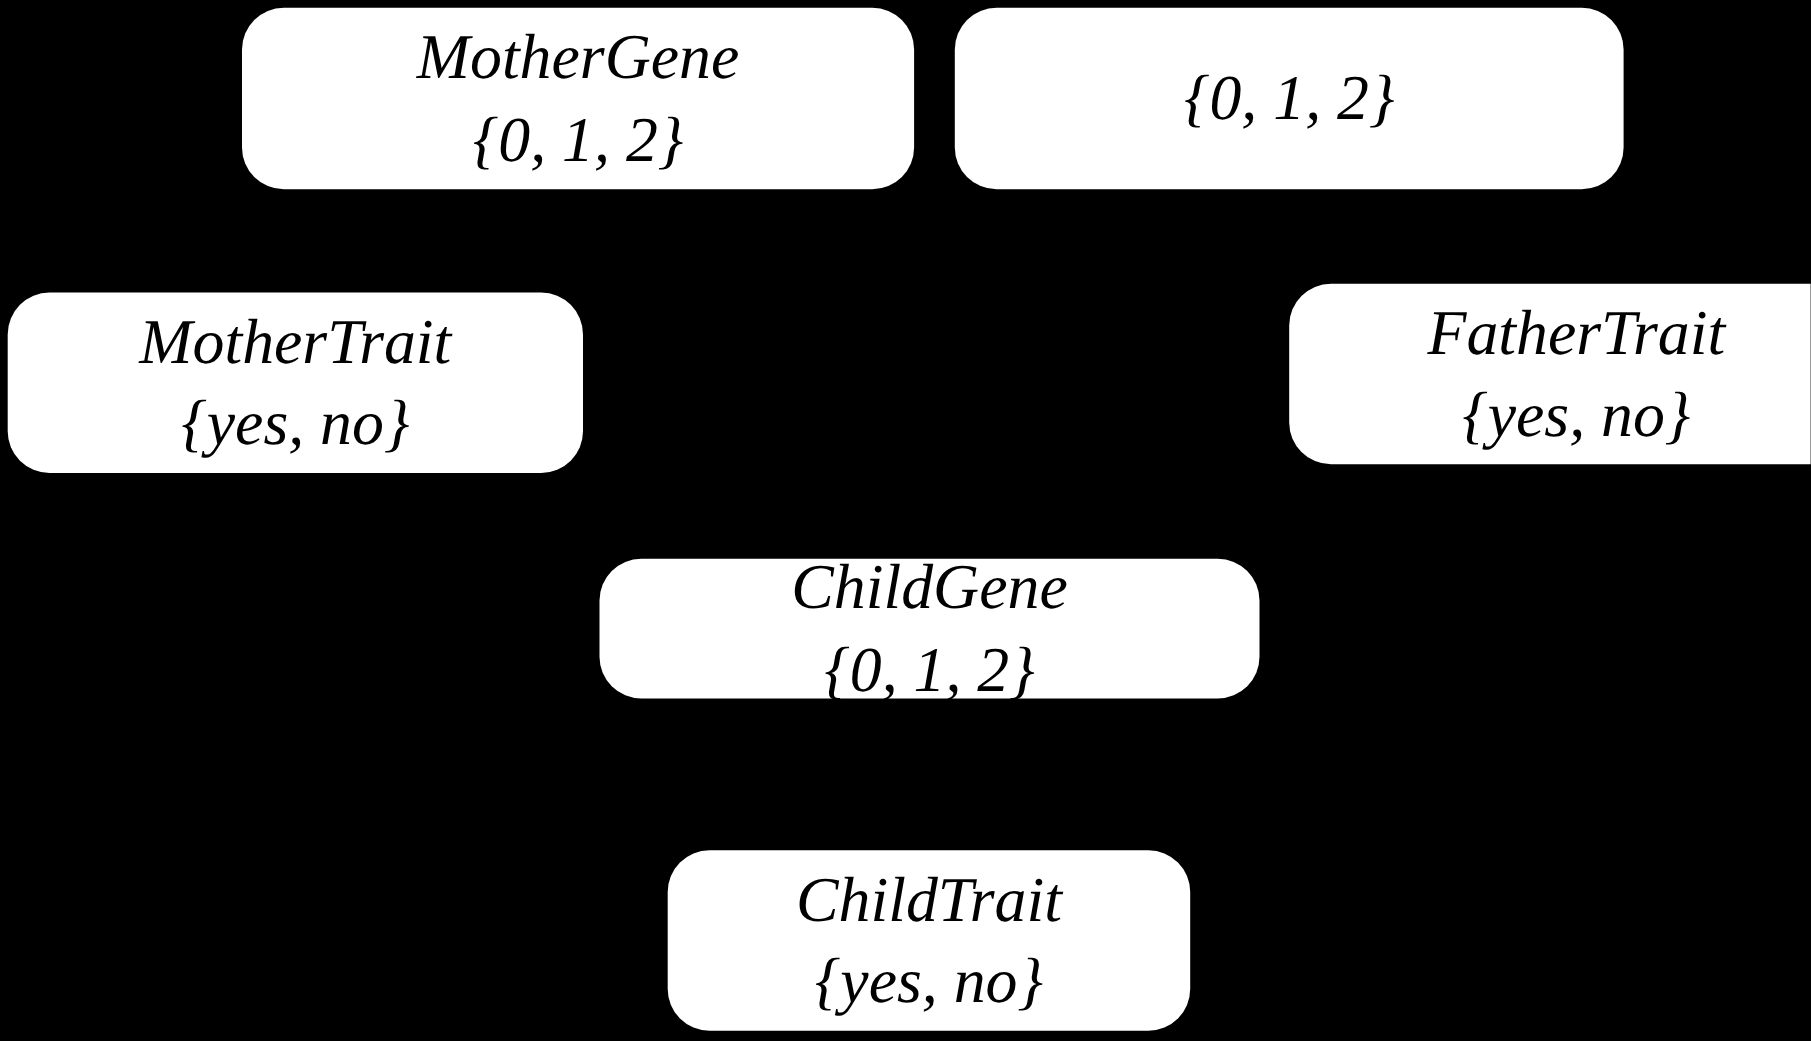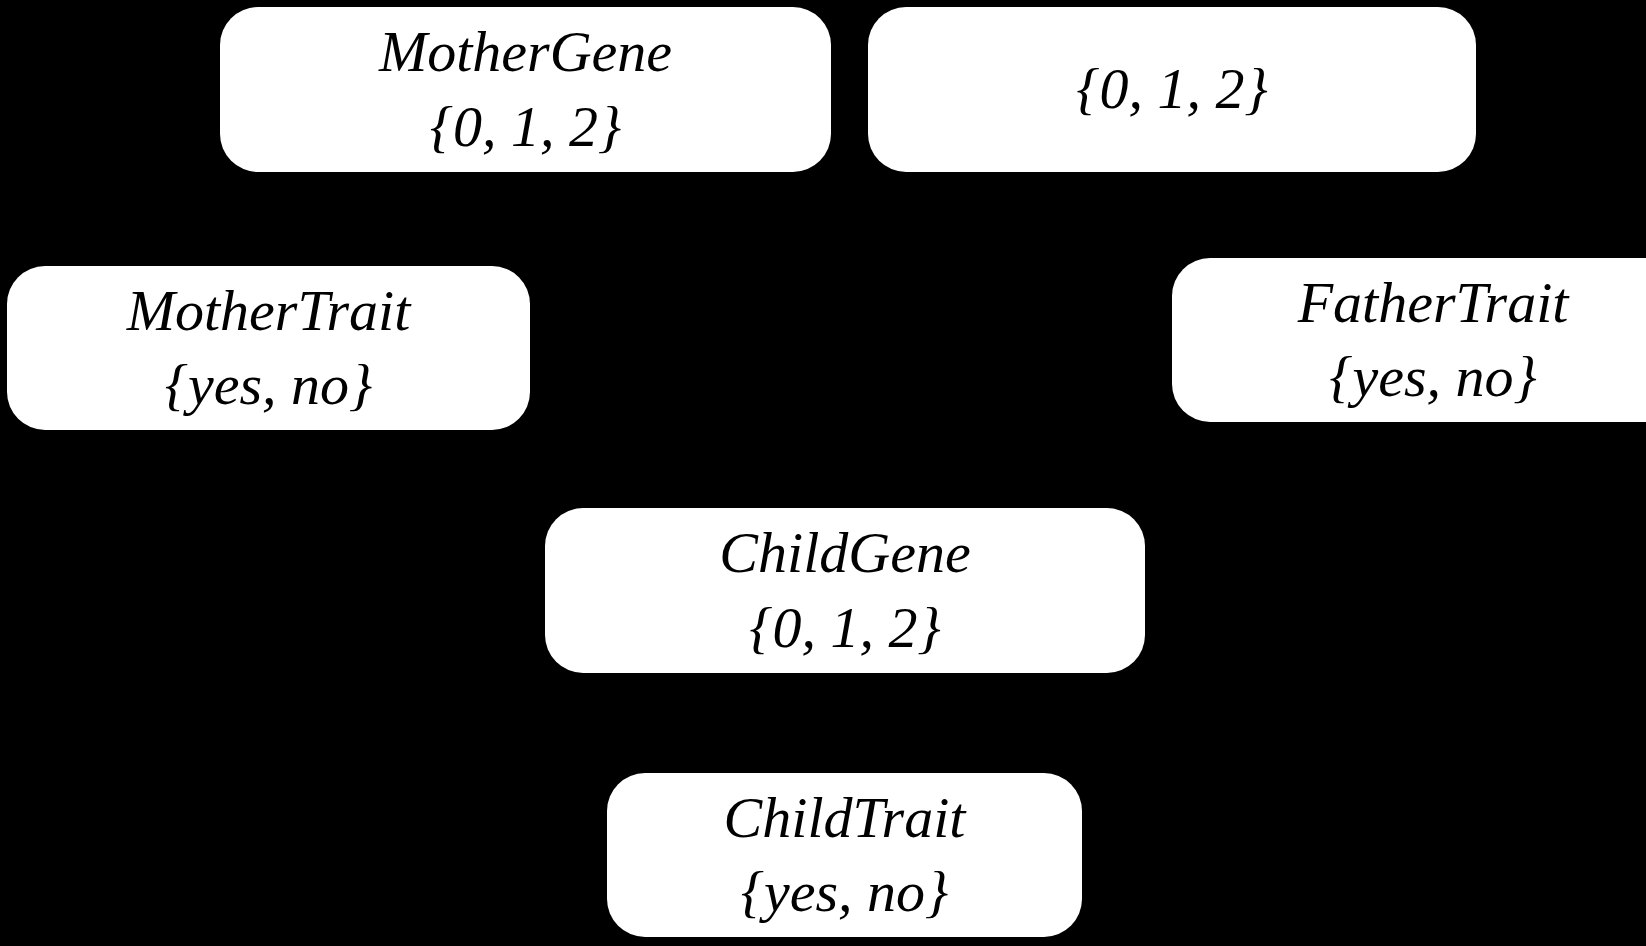--- a/index.html
+++ b/index.html
@@ -47,21 +47,21 @@
     <span class="node-domain">{0, 1, 2}</span>
   </div>
     <div class="node" style="left: 7px; top: 266px; width: 523px; height: 164px; background: rgb(255, 255, 255); color: rgb(0, 0, 0);">
     <span class="node-label">MotherTrait</span>
     <span class="node-domain">{yes, no}</span>
   </div>
     <div class="node" style="left: 1172px; top: 258px; width: 522px; height: 164px; background: rgb(255, 255, 255); color: rgb(0, 0, 0);">
     <span class="node-label">FatherTrait</span>
     <span class="node-domain">{yes, no}</span>
   </div>
-    <div class="node" style="left: 545px; top: 508px; width: 600px; height: 165px; background: rgb(255, 255, 255); color: rgb(0, 0, 0);">
+    <div class="node" style="left: 545px; top: 508px; width: 600px; height: 127px; background: rgb(255, 255, 255); color: rgb(0, 0, 0);">
     <span class="node-label">ChildGene</span>
     <span class="node-domain">{0, 1, 2}</span>
   </div>
     <div class="node" style="left: 607px; top: 773px; width: 475px; height: 164px; background: rgb(255, 255, 255); color: rgb(0, 0, 0);">
     <span class="node-label">ChildTrait</span>
     <span class="node-domain">{yes, no}</span>
   </div>
   </div>
 
 </body></html>

